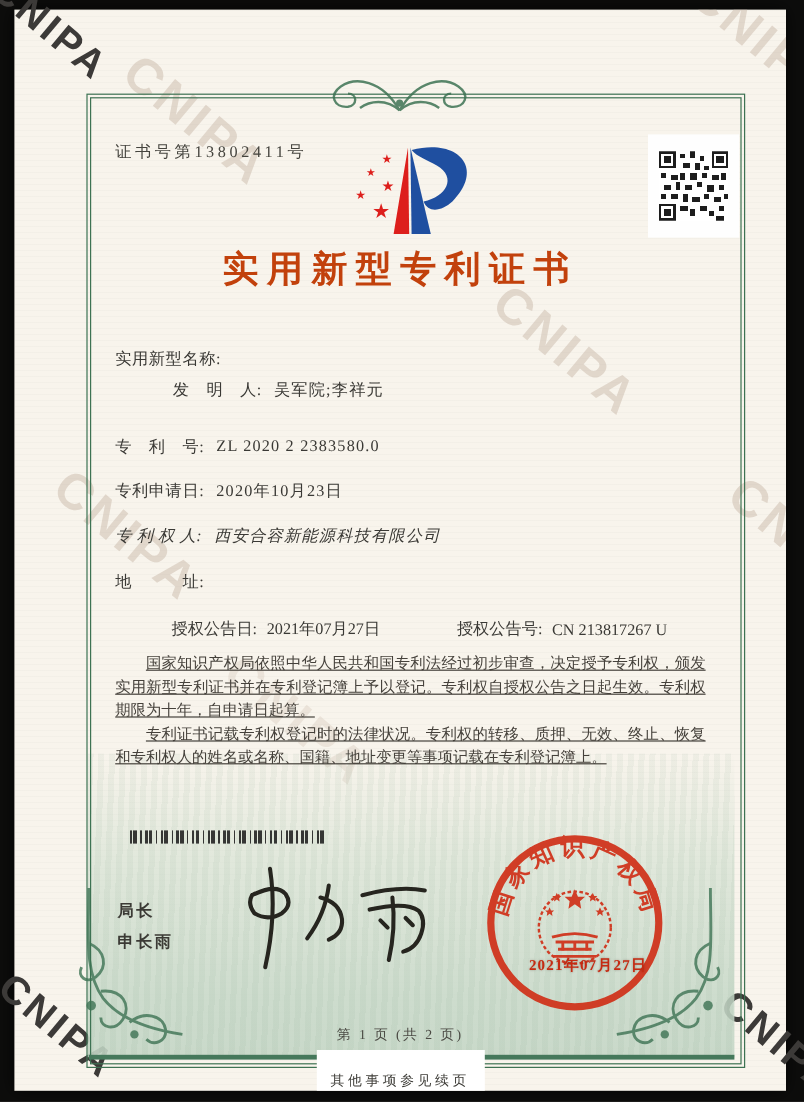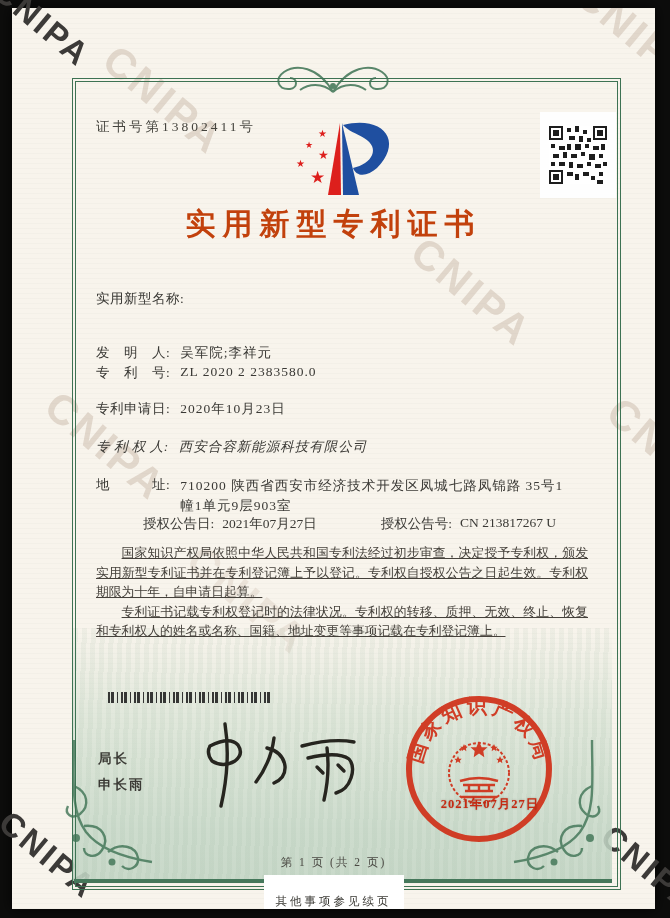--- a/index.html
+++ b/index.html
@@ -46,26 +46,26 @@
   #logo{left:268px;top:103px;width:145px;height:96px;}
   .logo-star{position:absolute;color:#dd1f1c;line-height:1;font-family:"DejaVu Sans",sans-serif;}
   #title{left:0;top:196px;width:100%;text-align:center;font-size:30px;font-weight:bold;
          letter-spacing:7px;color:#c2410c;}
   #qr-box{left:528px;top:104px;width:76px;height:86px;background:#fefefe;
           display:flex;align-items:center;justify-content:center;}
   
   .field{left:84px;width:480px;display:flex;font-size:13.5px;color:#3a3935;letter-spacing:.5px;}
   .field .lbl{white-space:nowrap;margin-right:10px;}
   .field .val{letter-spacing:1px;}
-  #f0{top:282px;align-items:center;} #f1{top:336px;} #f2{top:356px;} #f3{top:392px;} #f4{top:430px;font-style:italic;}
+  #f0{top:282px;align-items:center;} #f1{top:308px;margin-left:48px;} #f2{top:356px;} #f3{top:392px;} #f4{top:430px;font-style:italic;}
   #f5{top:468px;} #f5 .val{width:392px;line-height:1.5;}
   #grant-row{left:84px;top:507px;width:500px;display:flex;font-size:13.5px;color:#3a3935;margin-left:47px;}
   #grant-row .pair{display:flex;}
   #grant-row .pair .lbl{margin-right:8px;white-space:nowrap;}
-  #grant-no-pair{margin-left:64px;}
+  #grant-no-pair{margin-left:64px;align-items:flex-end;}
   
   #paras{left:84px;top:536px;width:492px;font-size:12.8px;line-height:19.6px;
          color:#45413b;text-align:justify;}
   #paras p{margin:0;text-indent:2em;text-decoration:underline;}
   
   #barcode{left:96px;top:684px;width:162px;height:11px;
     background:repeating-linear-gradient(90deg,#1e1e1e 0 2px,transparent 2px 3px,#1e1e1e 3px 6px,transparent 6px 9px,#1e1e1e 9px 10px,transparent 10px 13px);
     opacity:.88;}
   
   #director-title{left:86px;top:742px;font-size:13.5px;font-weight:bold;color:#3b3a35;letter-spacing:2px;}
@@ -212,21 +212,20 @@
     <div class="abs field" id="f3">
       <span class="lbl">专利申请日:</span>
       <span class="val">2020年10月23日</span>
     </div>
     <div class="abs field" id="f4">
       <span class="lbl">专 利 权 人:</span>
       <span class="val">西安合容新能源科技有限公司</span>
     </div>
     <div class="abs field" id="f5">
       <span class="lbl">地　　　址:</span>
-      <span class="val">710200 陕西省西安市经济技术开发区凤城七路凤锦路 35号1幢1单元9层903室</span>
     </div>
 
     <div class="abs" id="grant-row">
       <div class="pair">
         <span class="lbl">授权公告日:</span>
         <span class="val">2021年07月27日</span>
       </div>
       <div class="pair" id="grant-no-pair">
         <span class="lbl">授权公告号:</span>
         <span class="val">CN 213817267 U</span>

